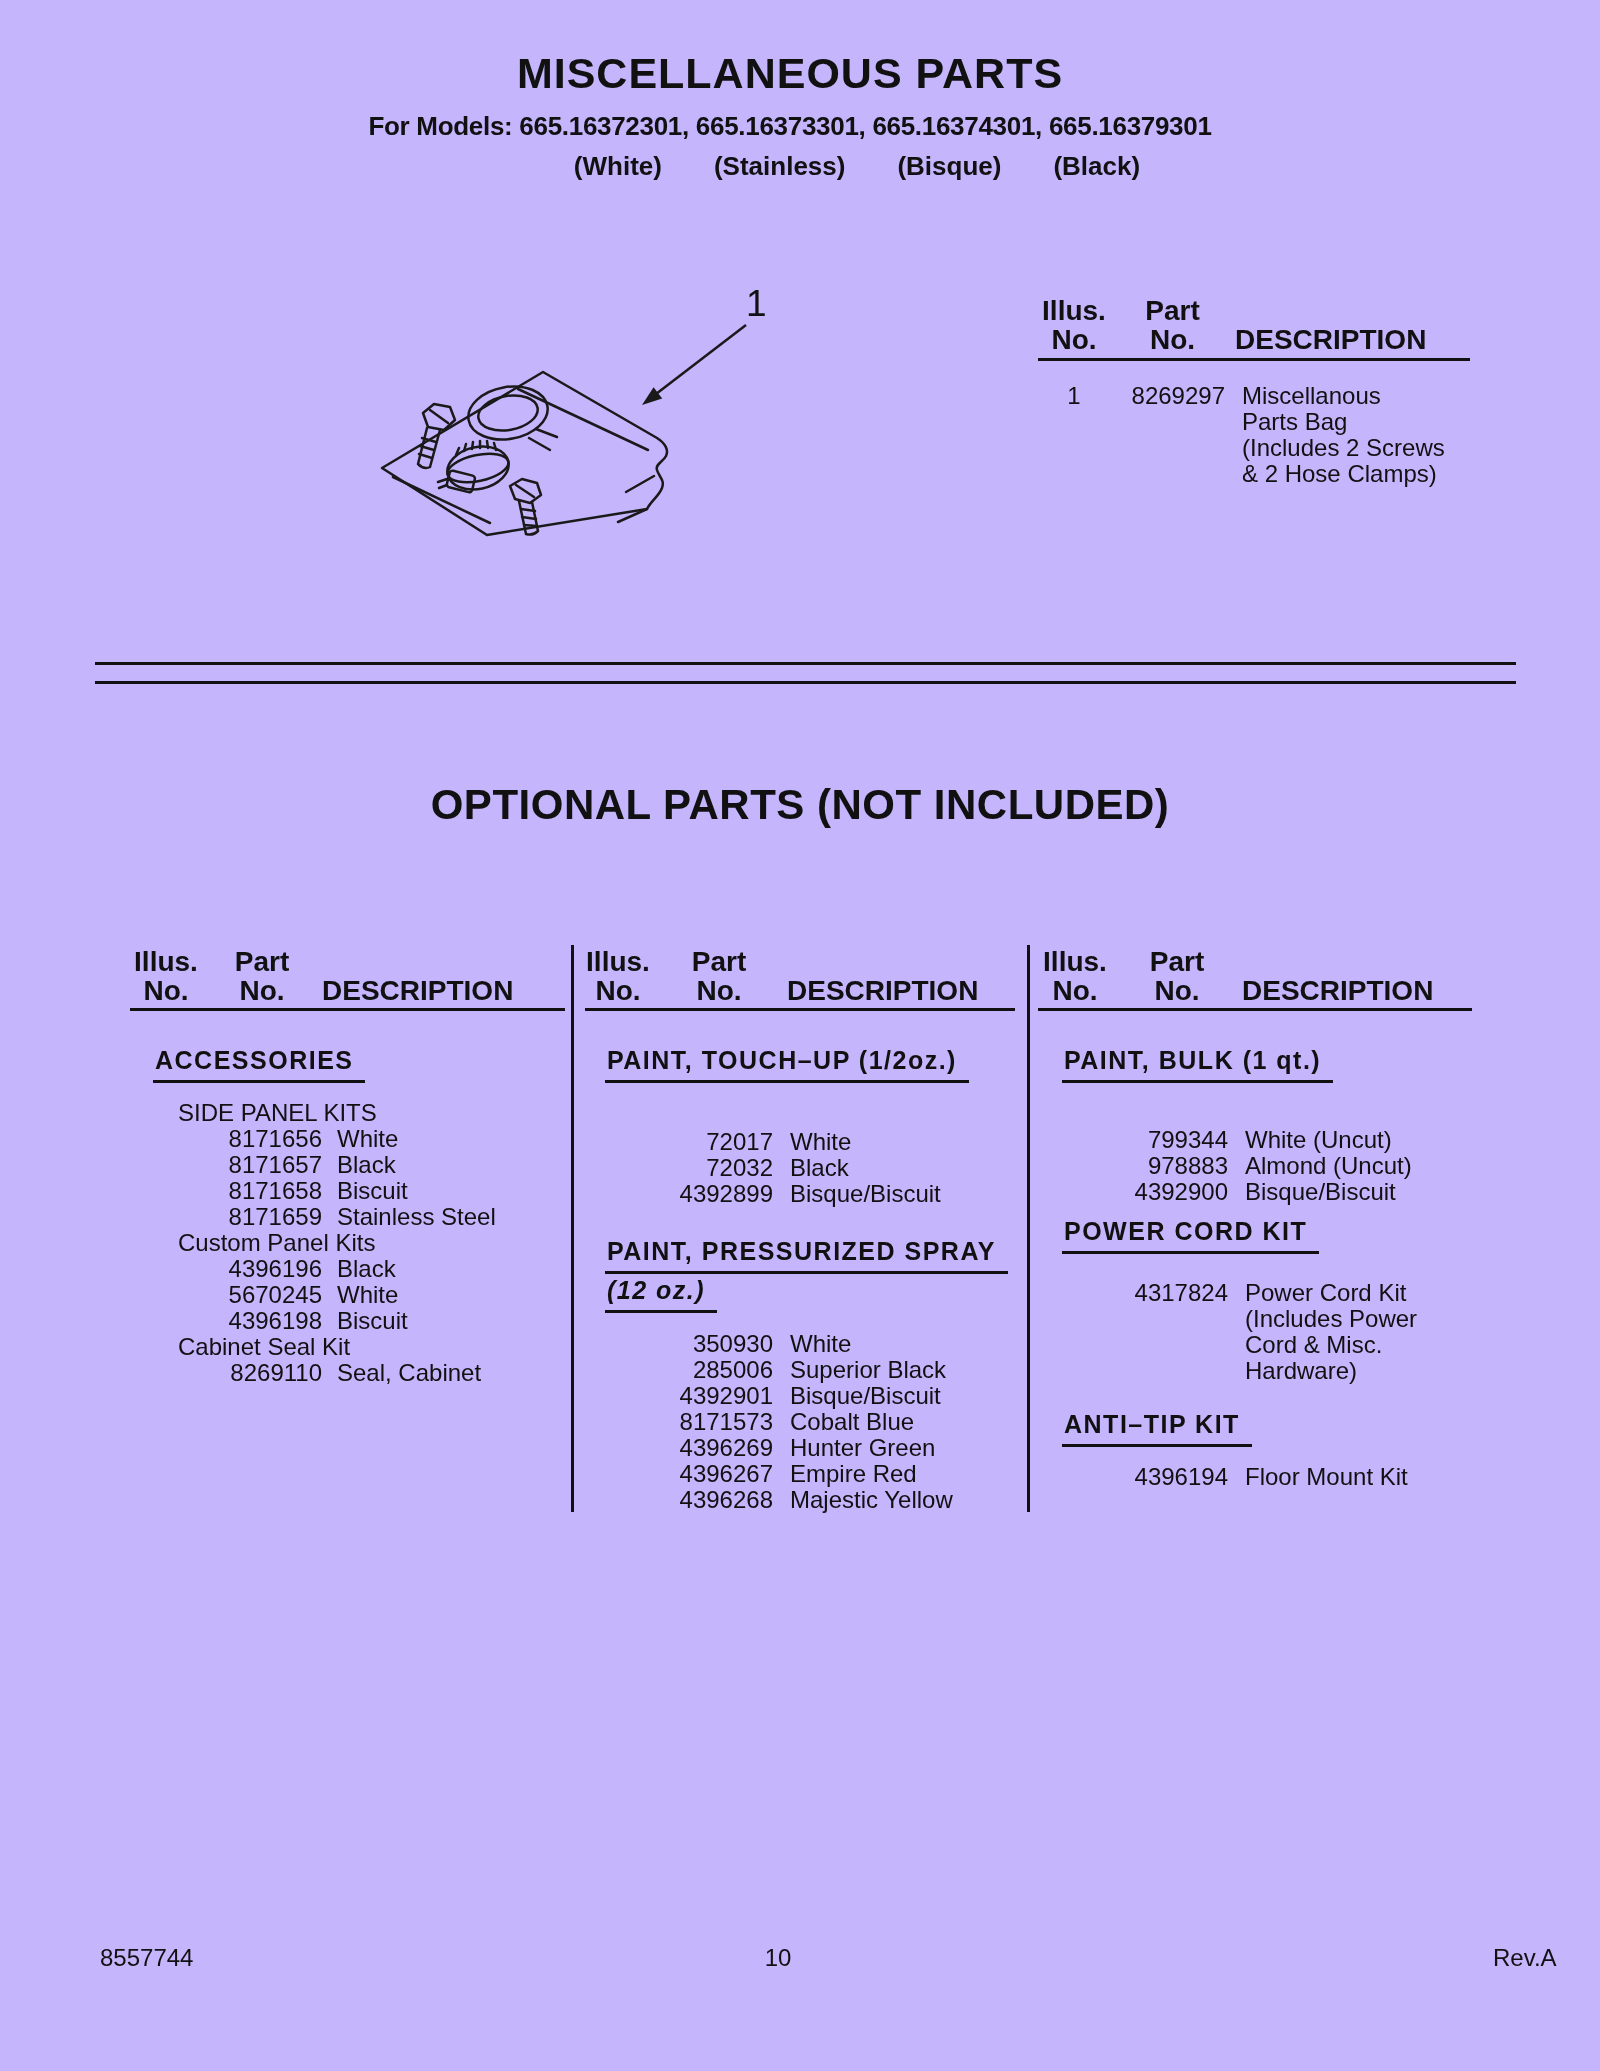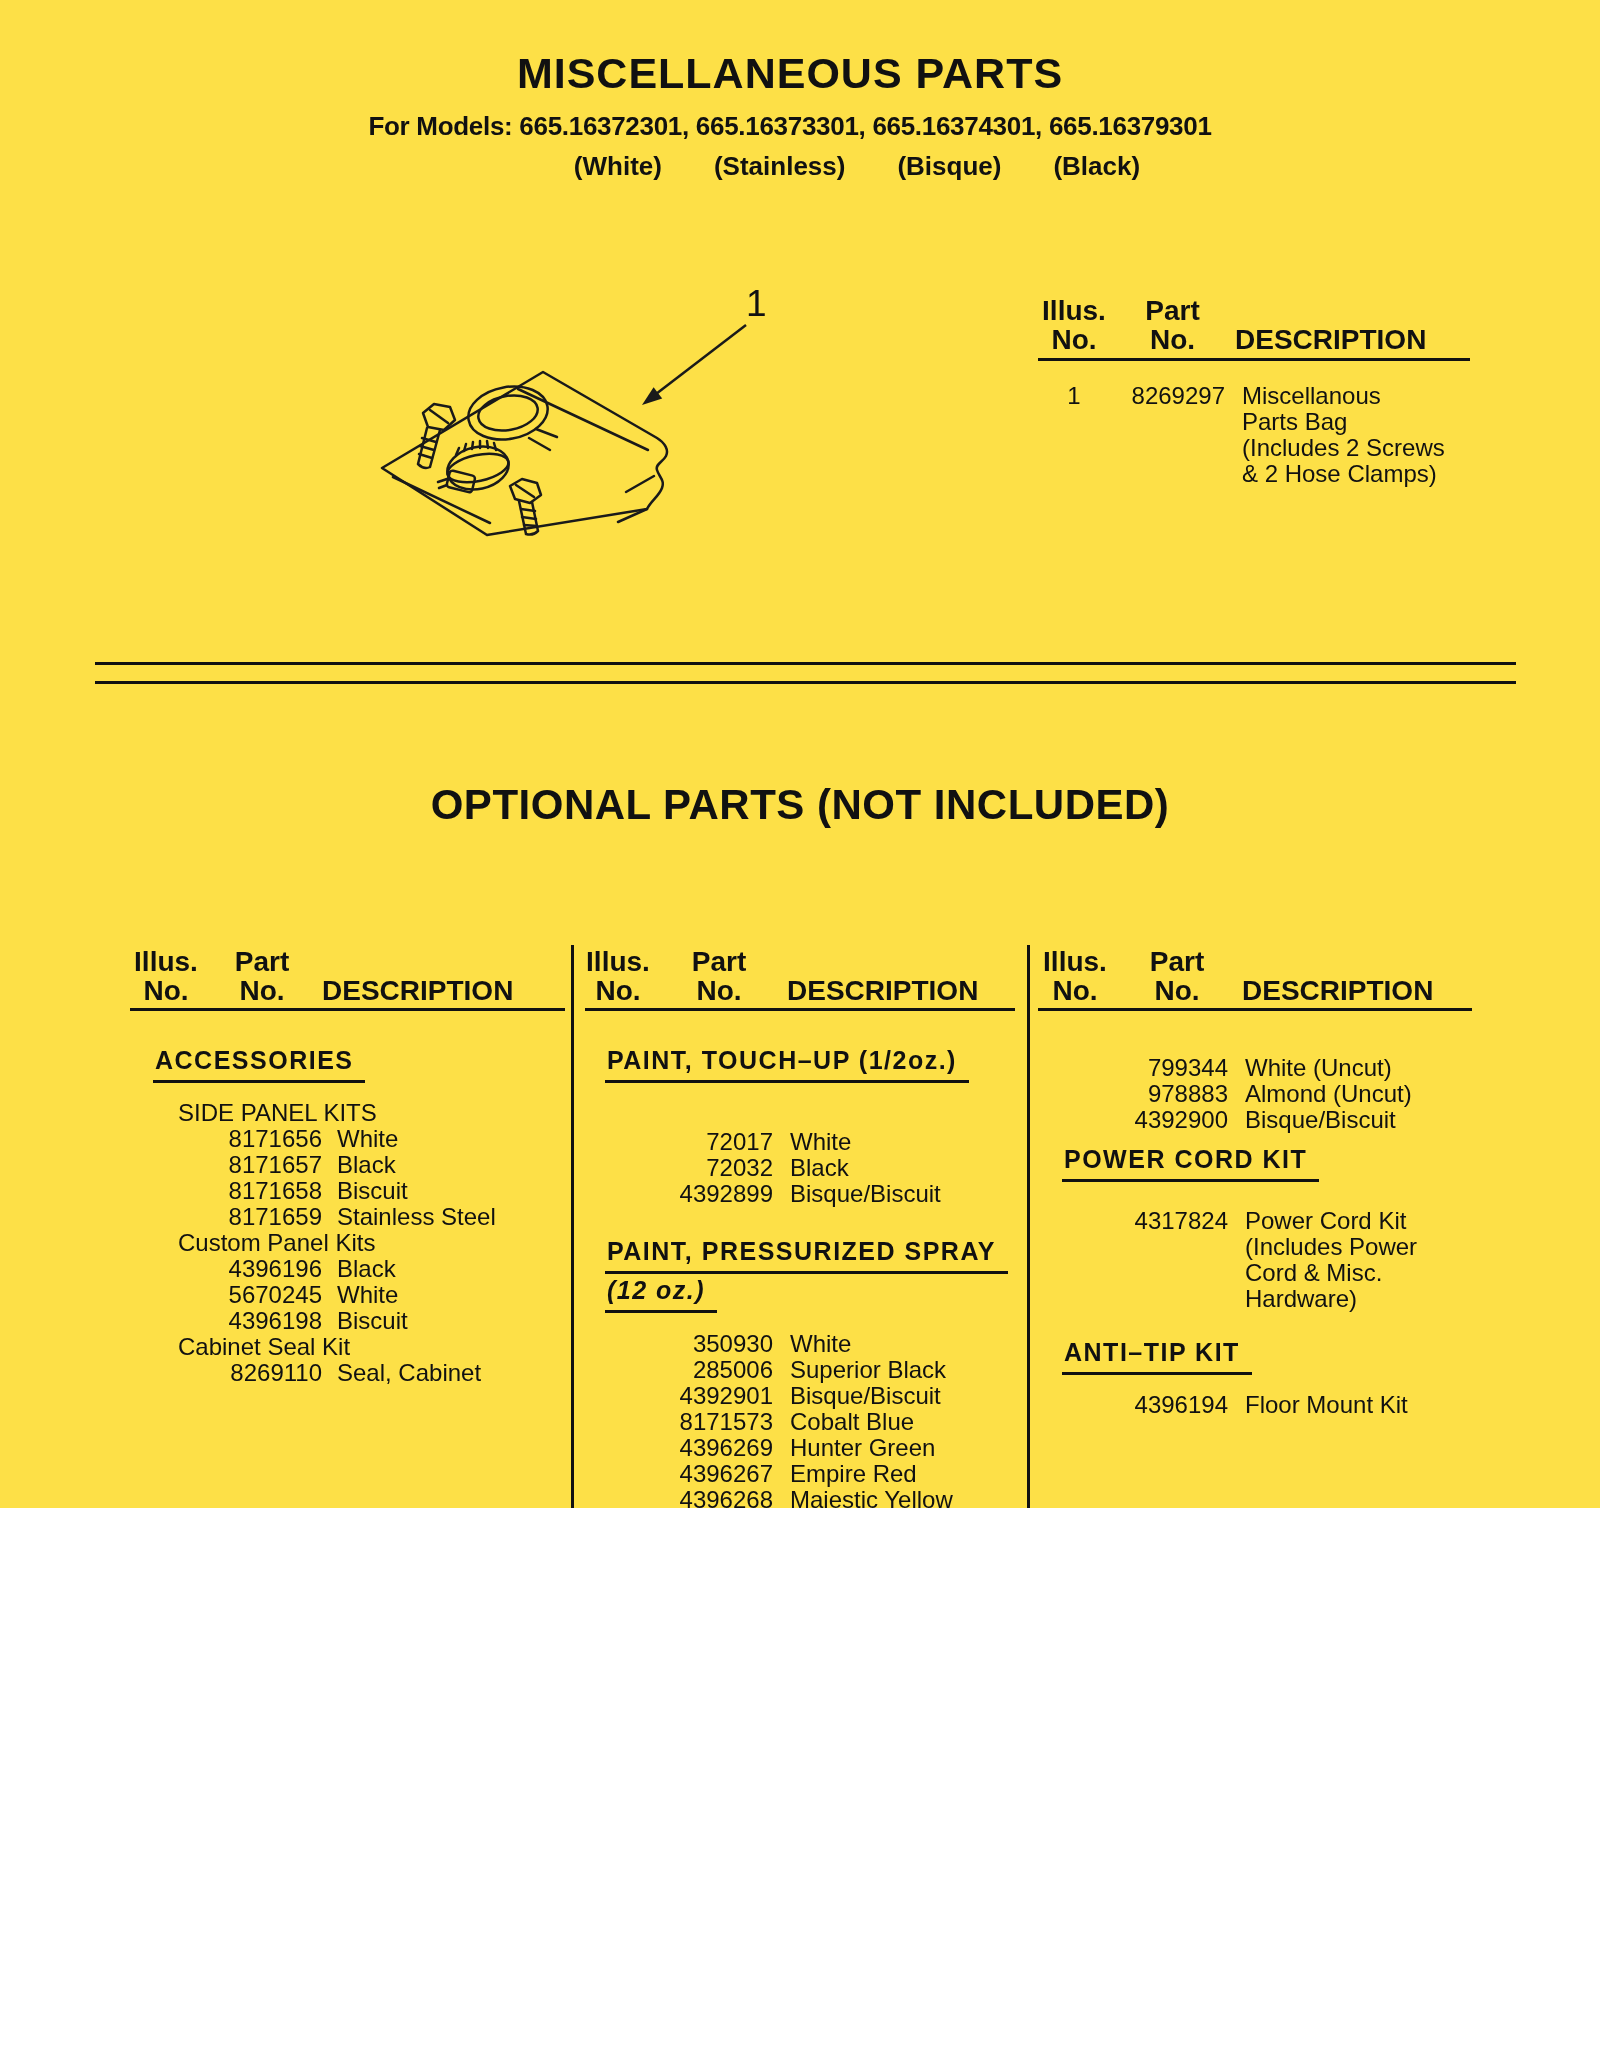--- a/index.html
+++ b/index.html
@@ -1,16 +1,16 @@
 <!DOCTYPE html>
 <html><head>
 <meta charset="utf-8">
 <style>
   html,body{margin:0;padding:0;background:#fff;}
-  .page{position:relative;width:1600px;height:1508px;background:#fde047;
+  .page{position:relative;width:1600px;height:2071px;background:#c4b5fd;
         font-family:"Liberation Sans",sans-serif;color:#111;overflow:hidden;}
 
   
   .doc-header{position:absolute;top:50px;left:0;width:1580px;text-align:center;}
   .doc-title{font-size:43px;font-weight:bold;letter-spacing:1px;line-height:46px;}
   .models{font-size:26px;font-weight:bold;line-height:28px;letter-spacing:-0.3px;}
   .models.l1{margin-top:16px;}
   .models.l2{margin-top:10px;}
   .finishes{margin-top:11px;display:flex;justify-content:center;gap:52px;
             font-size:26px;font-weight:bold;transform:translateX(67px);}
@@ -284,20 +284,23 @@
         <span class="tc">Illus.</span>
         <span class="tc">Part</span>
           <span></span>
       </div>
       <div class="ch-grid">
         <span class="tc">No.</span>
         <span class="tc">No.</span>
         <span>DESCRIPTION</span>
       </div>
     </div>
+    <div style="margin-top:35px;margin-left:24px;">
+      <span class="sec-h">PAINT, BULK (1 qt.)</span>
+    </div>
     <div class="plist" style="margin-top:44px;">
       <div class="prow">
         <span class="pno">799344</span>
         <span class="pdesc">White (Uncut)</span>
       </div>
       <div class="prow">
         <span class="pno">978883</span>
         <span class="pdesc">Almond (Uncut)</span>
       </div>
       <div class="prow">

